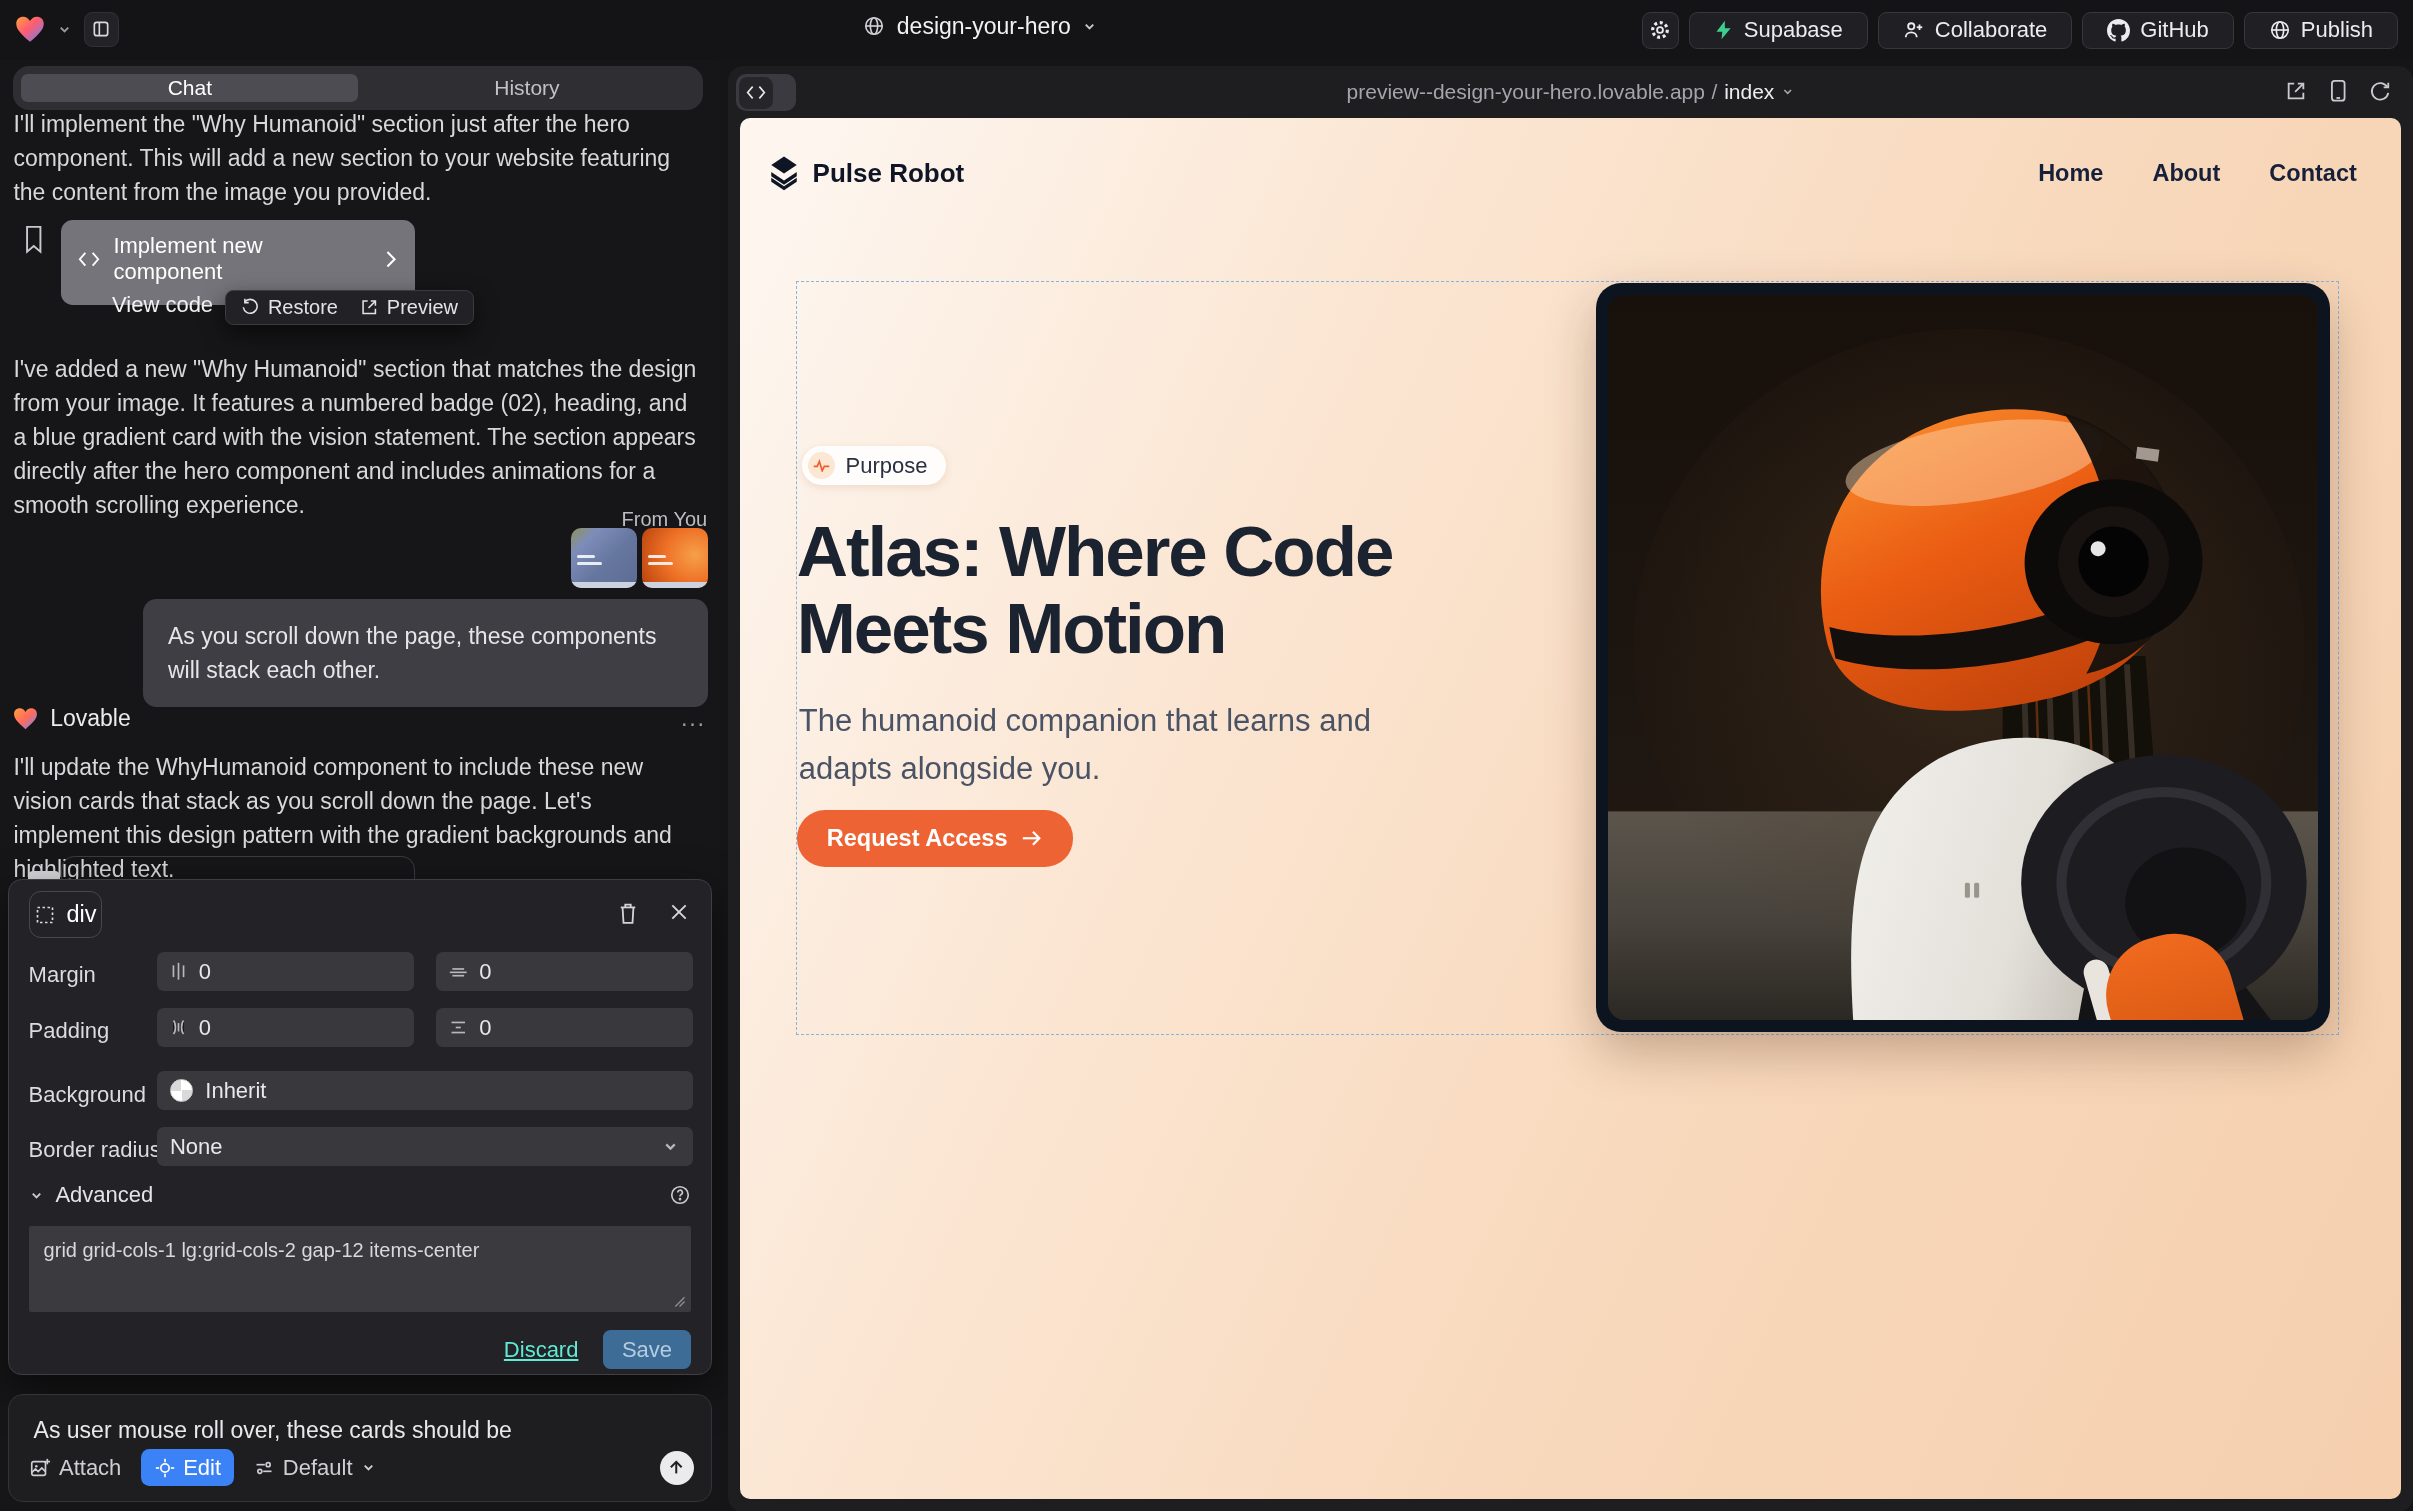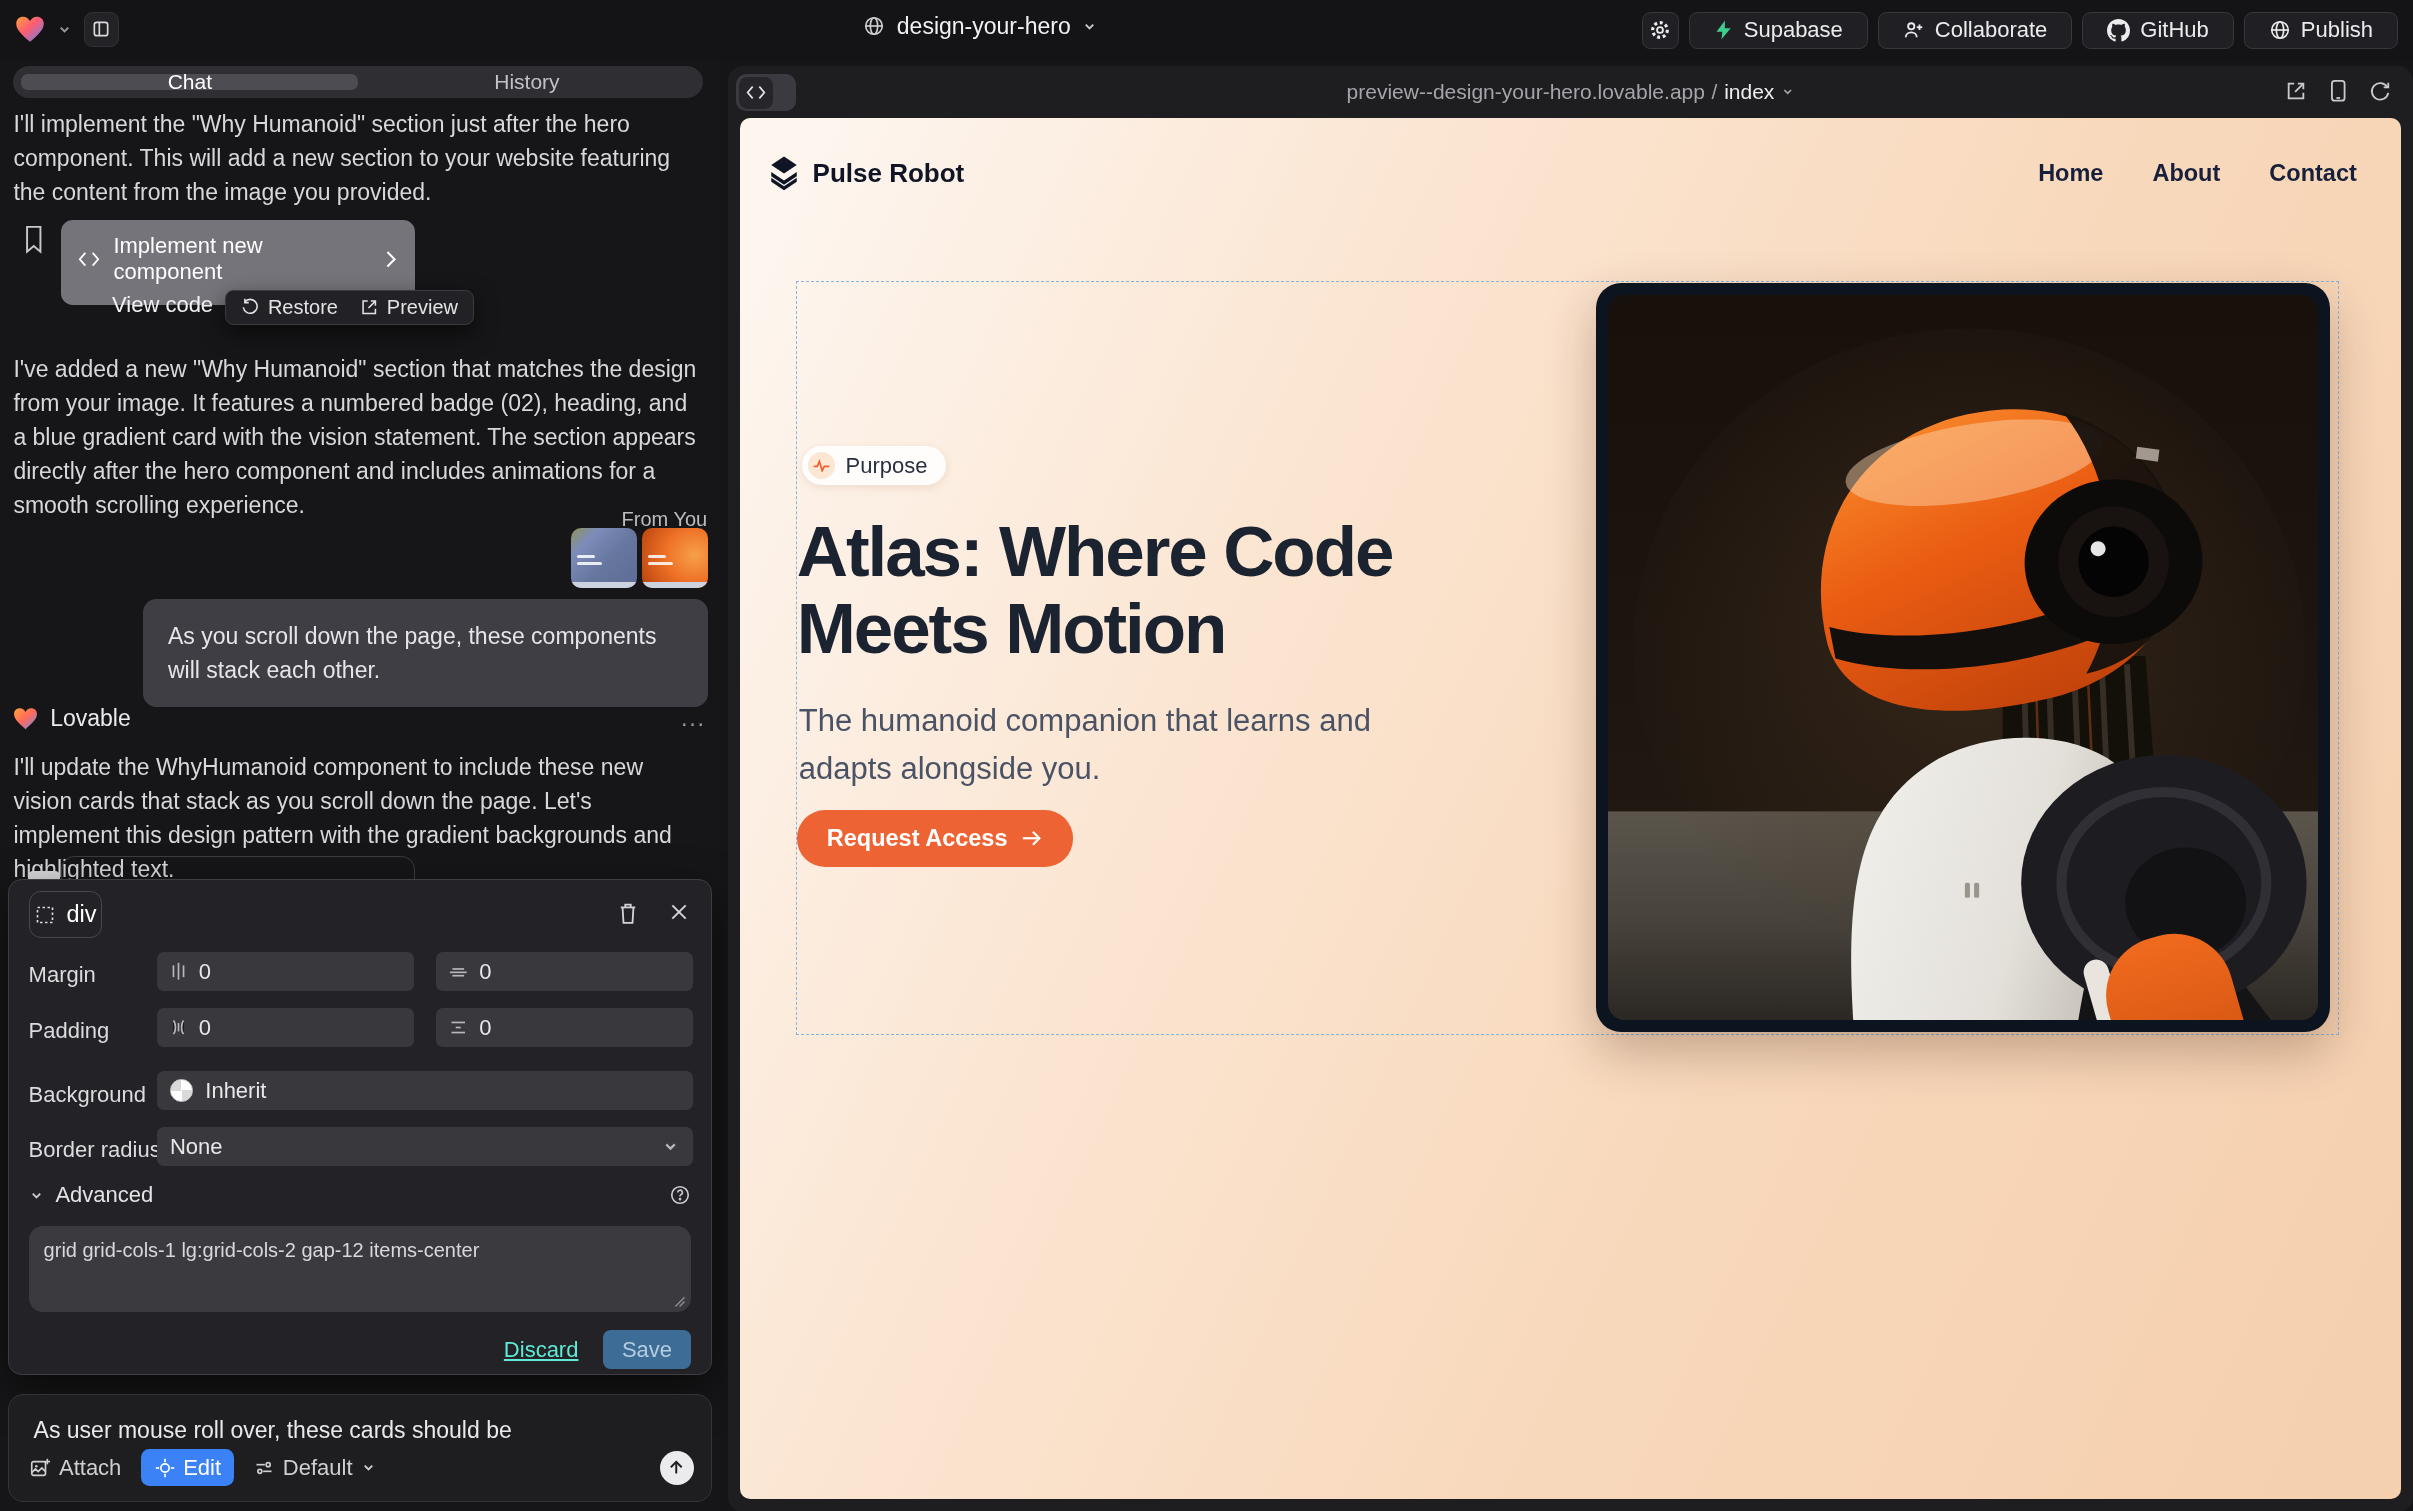--- a/index.html
+++ b/index.html
@@ -15,21 +15,21 @@
     display:flex; align-items:center; justify-content:center; color:#d9d9dc; }
   .tb-center { position:absolute; left:863px; top:12.6px; display:flex; align-items:center; gap:11.8px; color:#f1f1f3; }
   .tb-center .name { font-size:23px; font-weight:500; }
   .tb-right { position:absolute; right:15px; top:11.8px; display:flex; align-items:center; gap:10px; }
   .tb-btn { height:37px; border-radius:8.4px; background:#202024; border:0.8px solid #37373c;
     display:flex; align-items:center; gap:10px; padding:0 24px; color:#ececef; font-size:22px; }
   .tb-btn.icon-only { width:37px; padding:0; justify-content:center; }
 
   
   .chat-panel { position:absolute; left:0; top:60px; width:719px; bottom:0; background:#161618; }
-  .seg { position:absolute; left:13.4px; top:5.9px; width:690px; height:32px; background:#2e2e33;
+  .seg { position:absolute; left:13.4px; top:5.9px; width:690px; height:44px; background:#2e2e33;
     border-radius:16px; display:flex; padding:8px; }
   .seg-item { flex:1; display:flex; align-items:center; justify-content:center; font-size:21px;
     color:#c2c2c6; border-radius:6.7px; }
   .seg-item.active { background:#4c4c52; color:#ffffff; }
   .msg { position:absolute; color:#d8d8db; font-size:23px; line-height:34px; }
   .bkm { position:absolute; color:#c9c9cd; }
   .comp-card { position:absolute; left:61px; top:160px; width:354px; height:85px; background:#74747a;
     border-radius:11.8px; color:#ffffff; padding:13.4px 17px; }
   .comp-row { display:flex; align-items:center; gap:13.4px; }
   .comp-title { font-size:22px; font-weight:500; flex:1; }
@@ -63,21 +63,21 @@
   .row-label { position:absolute; left:20px; color:#dcdcdf; font-size:22px; }
   .inp { position:absolute; height:39px; background:#38383d; border-radius:6.7px; display:flex;
     align-items:center; gap:11.8px; padding:0 13.4px; color:#e8e8eb; font-size:22px; }
   .inp .ic { color:#b7b7bc; }
   .swatch { width:23.5px; height:23.5px; border-radius:50%; background:
     conic-gradient(#fff 0 25%, #d9d9d9 0 50%, #fff 0 75%, #d9d9d9 0 100%); border:0.8px solid #cfcfcf; }
   .sel-chev { margin-left:auto; color:#b7b7bc; }
   .adv-row { position:absolute; left:20px; right:20px; top:302px; display:flex; align-items:center;
     gap:11.8px; color:#e4e4e7; font-size:22px; }
   .textarea { position:absolute; left:20px; right:20px; top:346px; height:86px; background:#3a3a3f;
-    border-radius:14px; padding:13.4px 15px; color:#d9d9dc; font-size:20px; }
+    border-radius:2px; padding:13.4px 15px; color:#d9d9dc; font-size:20px; }
   .rsz { position:absolute; right:5px; bottom:5px; color:#8e8e93; }
   .insp-footer { position:absolute; right:20px; top:450px; display:flex; align-items:center; gap:25px; }
   .discard { color:#5eead4; font-size:22px;text-decoration:underline; }
   .save-btn { height:39px; padding:0 18.5px; border-radius:7.6px; background:#3d6d96; color:#b4cce0;
     font-size:22px; display:flex; align-items:center; }
 
   
   .composer { position:absolute; left:7.6px; top:1334px; width:704px; height:108px; background:#1e1e21;
     border:1.7px solid #333338; border-radius:15px; }
   .composer-text { position:absolute; left:25px; top:22px; color:#e9e9ec; font-size:23px; }

